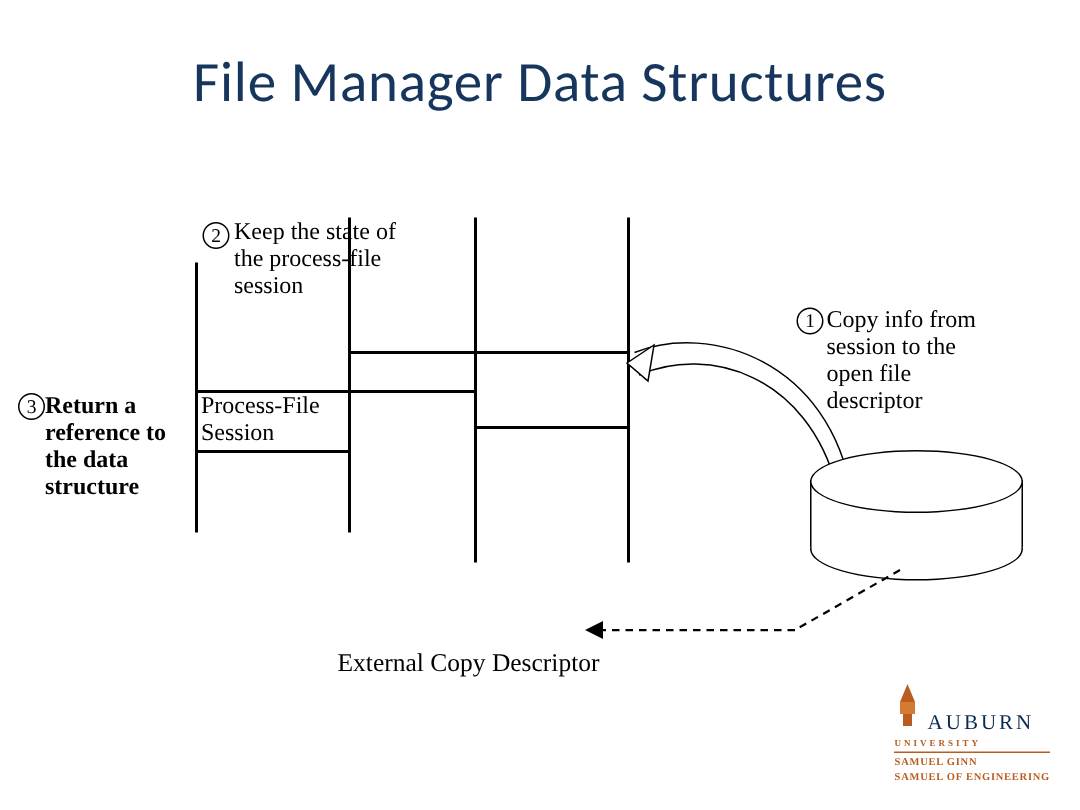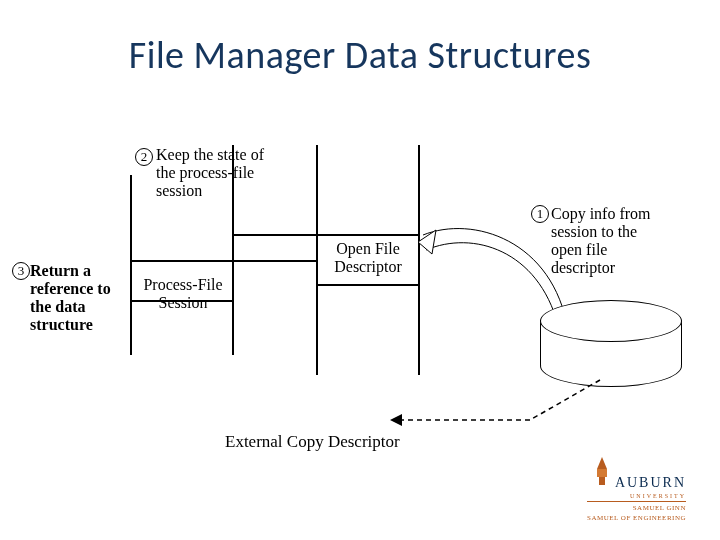--- a/index.html
+++ b/index.html
@@ -69,42 +69,43 @@
   }
   .cyl-top {
     position: absolute;
     border: 1px solid #000;
     border-radius: 50%;
     background: #fff;
   }
   
   .logo {
     position: absolute;
-    right: 34px;
+    right: 20px;
     bottom: 18px;
-    text-align: right;
+    text-align: left;
     font-family: Georgia, "Times New Roman", serif;
     color: #0a2a4f;
   }
   .logo .tower {
     display: inline-block;
     vertical-align: bottom;
     margin-right: 4px;
   }
   .logo .name {
     display: inline-block;
     font-size: 14px;
     letter-spacing: 2px;
     vertical-align: bottom;
   }
   .logo .sub {
     font-size: 7px;
     color: #b85c1f;
     letter-spacing: 0.5px;
     margin-top: 2px;
+    font-weight: bold;
   }
   .logo hr {
     border: none;
     border-top: 1px solid #b85c1f;
     margin: 2px 0 1px 0;
   }
 </style>
 </head>
 <body>
 
@@ -119,31 +120,30 @@
   <div class="label" style="left:30px; top:262px; width:100px;font-weight:bold;">Return a reference to the data structure</div>
 
   <div class="circle-num" style="left:531px; top:205px;">1</div>
   <div class="label" style="left:551px; top:205px; width:120px;">Copy info from session to the open file descriptor</div>
 
   <div class="vbar" style="left:130px; top:175px; height:180px;"></div>
   <div class="vbar" style="left:232px; top:145px; height:210px;"></div>
 
   <div class="hbar" style="left:130px; top:260px; width:102px;"></div>
   <div class="hbar" style="left:130px; top:300px; width:102px;"></div>
-  <div class="label" style="left:134px; top:276px; width:98px; text-align:center;">Process-File Session</div>
+  <div class="label" style="left:134px; top:262px; width:98px; text-align:left;">Process-File Session</div>
 
   <div class="hbar" style="left:232px; top:234px; width:84px;"></div>
   <div class="hbar" style="left:232px; top:260px; width:84px;"></div>
 
   <div class="vbar" style="left:316px; top:145px; height:230px;"></div>
   <div class="vbar" style="left:418px; top:145px; height:230px;"></div>
 
   <div class="hbar" style="left:316px; top:234px; width:102px;"></div>
   <div class="hbar" style="left:316px; top:284px; width:102px;"></div>
-  <div class="label" style="left:320px; top:240px; width:96px; text-align:center;">Open File Descriptor</div>
 
   <svg style="position:absolute; left:418px; top:210px; width:160px; height:130px; overflow:visible;">
     <path d="M 140 115 C 120 40, 55 20, 8 40" fill="none" stroke="#000" stroke-width="1"></path>
     <path d="M 150 120 C 135 30, 55 5, 5 25" fill="none" stroke="#000" stroke-width="1"></path>
     <polygon points="0,32 18,20 14,44" fill="#fff" stroke="#000" stroke-width="1"></polygon>
   </svg>
 
   <div class="cyl-bottom" style="left:540px; top:345px; width:140px; height:40px;"></div>
   <div class="cyl-body" style="left:540px; top:320px; width:140px; height:45px;"></div>
   <div class="cyl-top" style="left:540px; top:300px; width:140px; height:40px;"></div>

